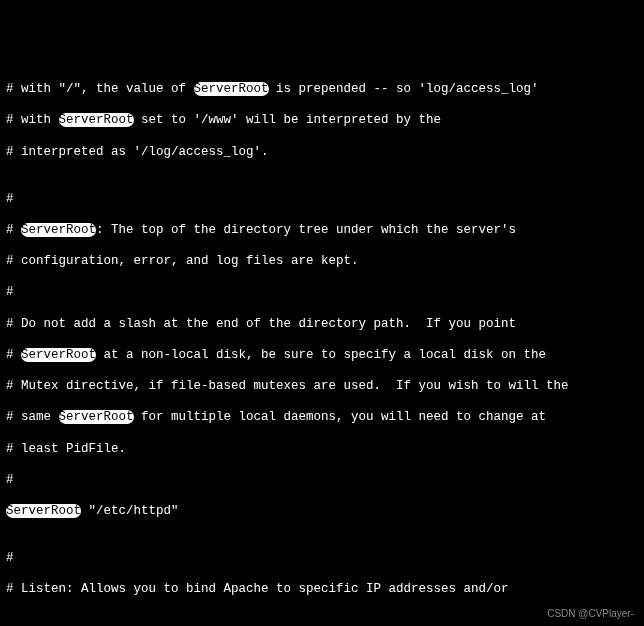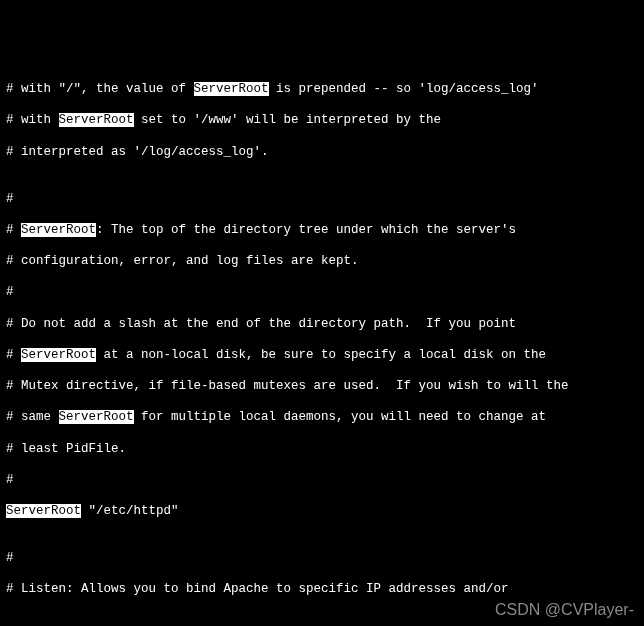--- a/index.html
+++ b/index.html
@@ -19,28 +19,29 @@
       position: relative;
       overflow: hidden;
       white-space: pre;
     }
     .line {
       display: block;
     }
     .hl {
       background: #fff;
       color: #000;
+      border-radius: 7px;
     }
     .watermark {
       position: absolute;
       bottom: 6px;
       right: 10px;
       color: #888;
       font-family: Arial, sans-serif;
-      font-size: 16px;
+      font-size: 10px;
       white-space: normal;
     }
   </style>
 </head>
 <body>
 
 
 
 <div>
 <span class="line"><span># with "/", the value of </span><span class="hl">ServerRoot</span><span> is prepended -- so 'log/access_log'</span></span>

